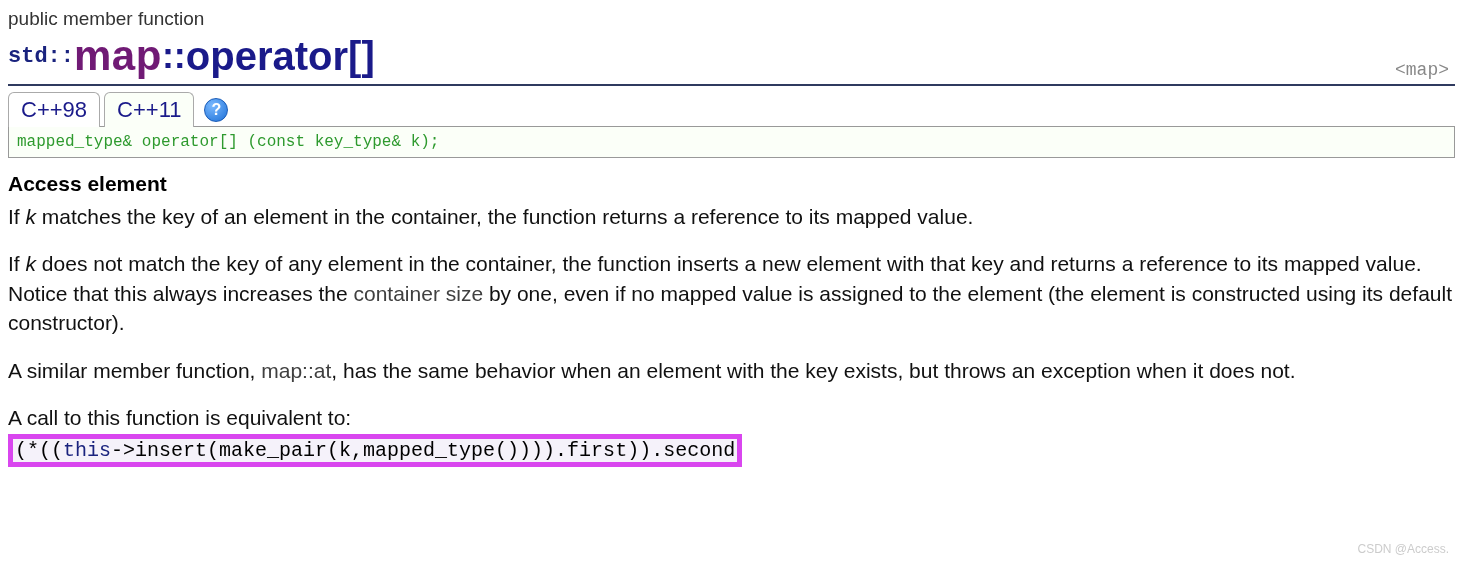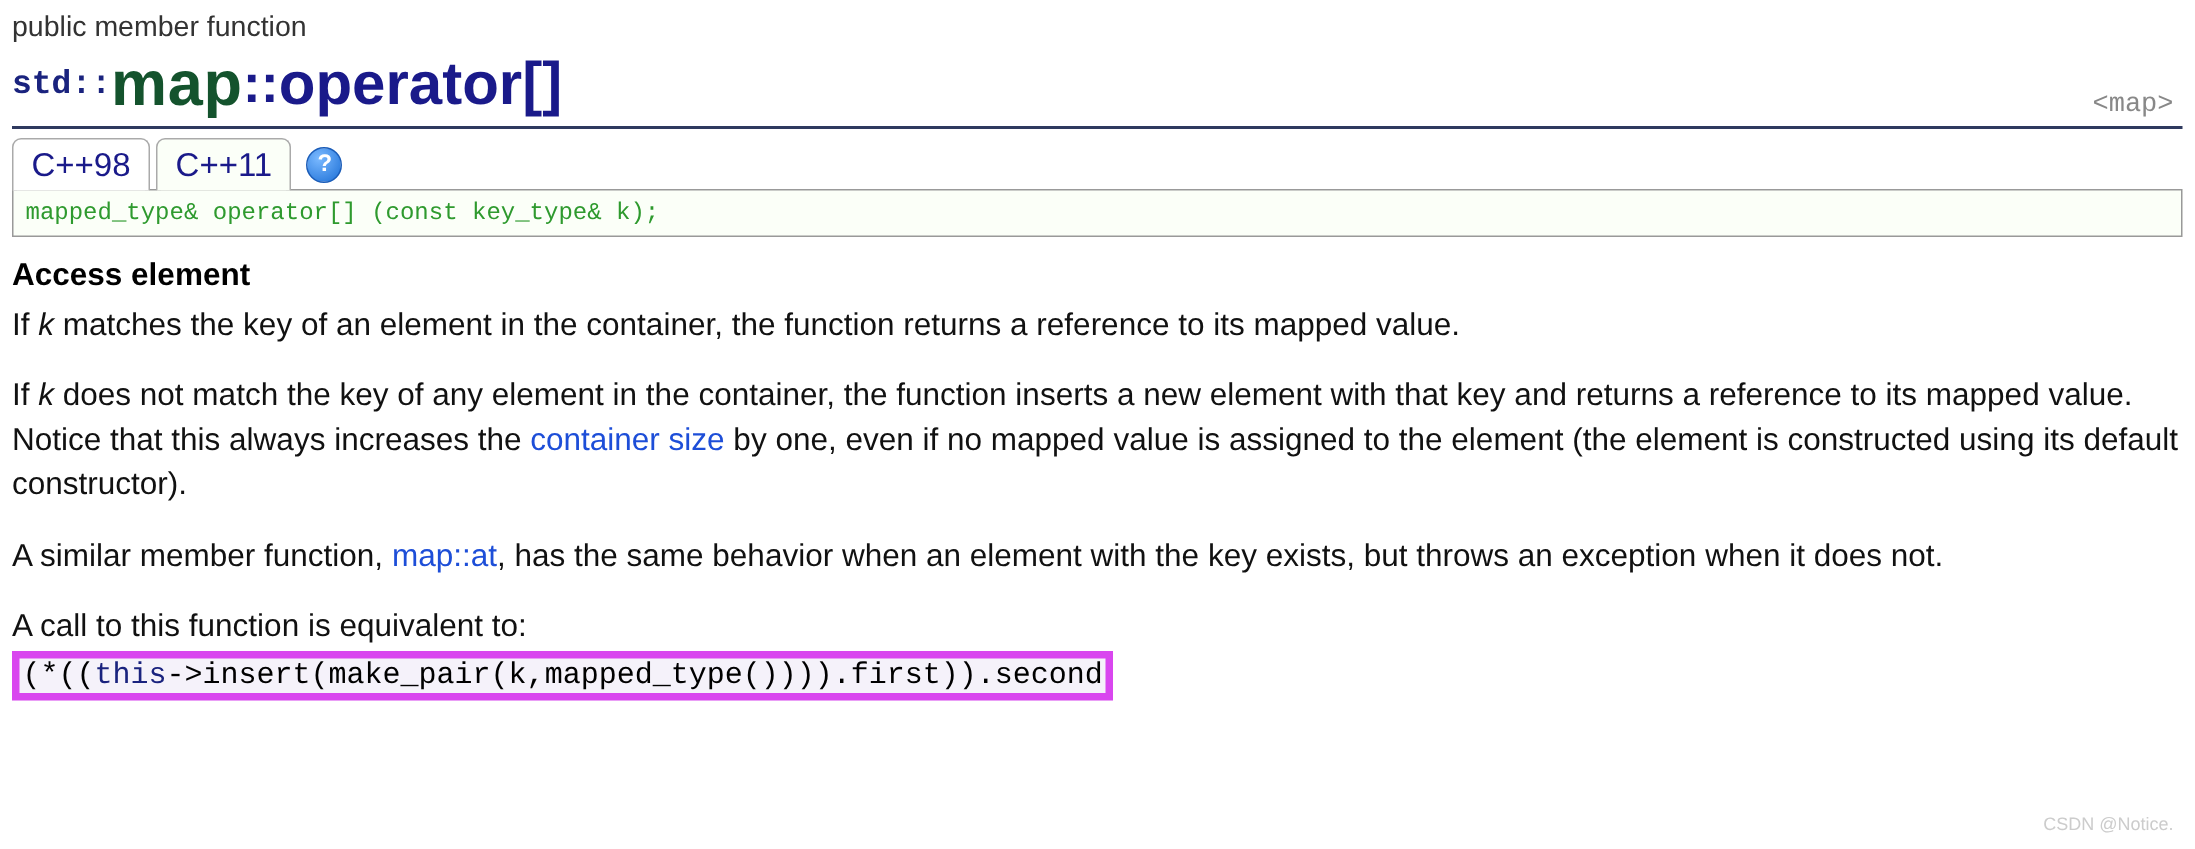--- a/index.html
+++ b/index.html
@@ -30,21 +30,21 @@
   }
   .title .ns {
     font-family: "Courier New", monospace;
     font-size: 22px;
     font-weight: bold;
     color: #1a237e;
   }
   .title .cls {
     font-size: 42px;
     font-weight: 800;
-    color: #14532d;
+    color: #701a75;
     letter-spacing: 0.5px;
   }
   .title .sep {
     font-size: 36px;
     font-weight: 800;
     color: #1a1a8a;
   }
   .title .fn {
     font-size: 40px;
     font-weight: 800;
@@ -107,21 +107,21 @@
   .para {
     font-size: 21px;
     line-height: 1.4;
     margin: 0 0 18px 0;
     color: #111;
   }
   .para em, .ital {
     font-style: italic;
   }
   .link {
-    color: #1d4ed8;
+    color: #404040;
   }
   .equiv-box {
     display: inline-block;
     border: 5px solid #d946ef;
     background: #f5f2fa;
     font-family: "Courier New", monospace;
     font-size: 20px;
     padding: 0 2px;
     color: #000;
   }
@@ -173,16 +173,16 @@
 
 <p class="para">
   <span>A similar member function, </span><span class="link">map::at</span><span>, has the same behavior when an element with the key exists, but throws an exception when it does not.</span>
 </p>
 
 <p class="para" style="margin-bottom:2px;">A call to this function is equivalent to:</p>
 <div class="equiv-box">
   <span>(*((</span><span class="kw">this</span><span>-&gt;</span><span>insert(make_pair(k,mapped_type()))).first)).second</span>
 </div>
 
-<div class="watermark">CSDN @Notice.</div>
+<div class="watermark">CSDN @Access.</div>
 
 
 
 
 </body></html>

